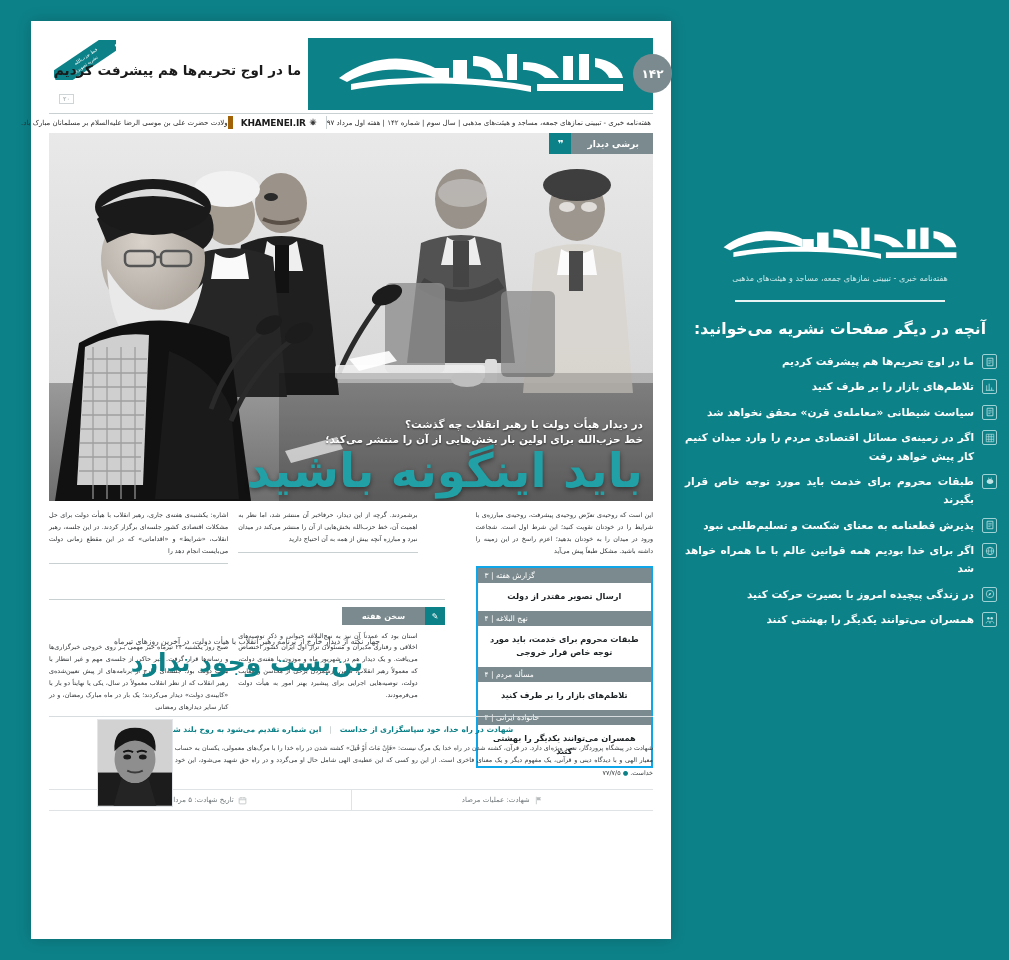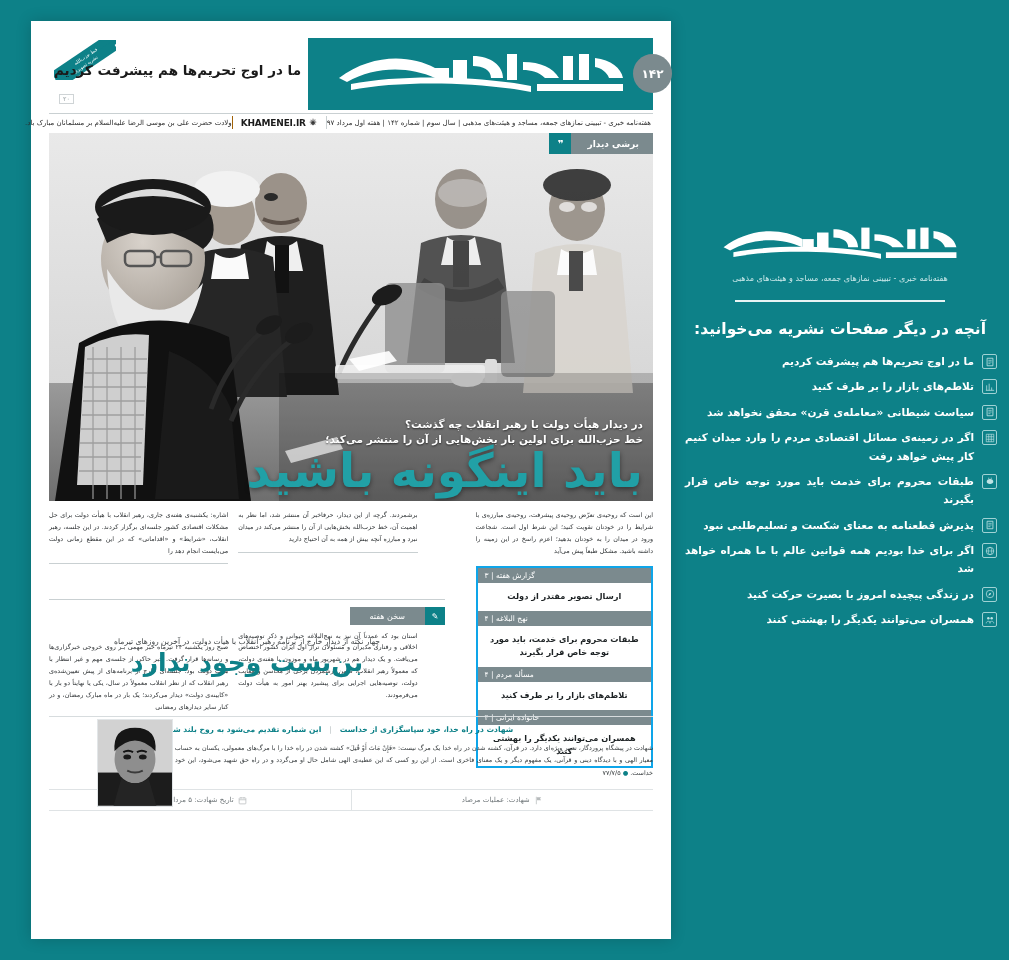--- a/index.html
+++ b/index.html
@@ -57,21 +57,21 @@
   }
   .mh-rule { position:absolute; left:0; right:0; top:79px; height:1px; background:#c9d0d2; }
   .mh-subline {
     position:absolute; right:0; left:0; top:82px; height:13px;
     display:flex; align-items:center; justify-content:space-between;
     font-size:7px; color:#2b2b2b; white-space:nowrap;
   }
   .mh-sub-right { flex:1; text-align:right; padding-right:2px; letter-spacing:.2px; }
   .mh-site {
     display:flex; align-items:center; gap:2px; padding:0 8px;
-    border-right:1px solid #c9d0d2; border-left:1px solid #a16207; height:13px;
+    border-right:1px solid #c9d0d2; border-left:5px solid #a16207; height:13px;
   }
   .mh-site .em { font-size:9px; font-weight:bold; color:#1c1c1c; letter-spacing:-.2px; }
   .mh-site .gear { width:10px; height:10px; }
   .mh-sub-left { text-align:left; padding-left:2px; font-size:7px; }
 
   
   .hero { position:relative; width:604px; height:368px; margin-top:4px; overflow:hidden; background:#dcdcdc; }
   .hero img, .hero .ph { width:100%; height:100%; display:block; }
   .hero-tag {
     position:absolute; right:0; top:0; height:21px; display:flex; align-items:stretch; z-index:6;
@@ -112,21 +112,21 @@
   }
   .bx-body {
     font-size:8.2px; font-weight:bold; color:#1d2224; text-align:center;
     padding:7px 6px; line-height:1.65;
   }
 
   
   .sw-rule { height:1px; background:#c9d0d2; margin-top:10px; }
   .sw-tag { display:flex; height:18px; margin-top:7px; justify-content:flex-start; }
   .sw-tag .t-icon { background:#0d8188; color:#fff; width:20px; display:flex; align-items:center; justify-content:center; font-size:8px; }
-  .sw-tag .t-label { background:#7b8a8e; color:#fff; font-size:8px; font-weight:normal; display:flex; align-items:center; padding:0 20px; }
+  .sw-tag .t-label { background:#7b8a8e; color:#fff; font-size:8px; font-weight:bold; display:flex; align-items:center; padding:0 20px; }
   .sw-kicker { font-size:7.6px; color:#3a3f41; text-align:center; margin-top:12px; }
   .sw-title { font-size:25px; font-weight:bold; color:#0d8188; text-align:center; margin-top:2px; letter-spacing:-.5px; }
 
   
   .martyr { margin-top:10px; border-top:1px solid #d7dcde; position:relative; padding-top:8px; }
   .martyr-head {
     display:flex; align-items:center; justify-content:center; gap:8px;
     font-size:7.6px; font-weight:bold; color:#0d8188; padding-right:90px;
   }
   .martyr-head .sep { color:#b9c1c3; font-weight:normal; }
@@ -337,21 +337,21 @@
 
     <div class="cols">
 
       <div class="col col-c">
         <div class="ptxt">این است که روحیه‌ی تعرّض روحیه‌ی پیشرفت، روحیه‌ی مبارزه‌ی با شرایط را در خودتان تقویت کنید؛ این شرط اول است. شجاعت ورود در میدان را به خودتان بدهید؛ اعزم راسخ در این زمینه را داشته باشید. مشکل طبعاً پیش می‌آید</div>
 
         <div class="boxlist">
           <div class="bx-head">گزارش هفته | ۳</div>
           <div class="bx-body">ارسال تصویر مقتدر از دولت</div>
           <div class="bx-head">نهج البلاغه | ۴</div>
-          <div class="bx-body">طبقات محروم برای خدمت، باید مورد توجه خاص قرار بگیرند</div>
+          <div class="bx-body">طبقات محروم برای خدمت، باید مورد توجه خاص قرار خروجی</div>
           <div class="bx-head">مسأله مردم | ۴</div>
           <div class="bx-body">تلاطم‌های بازار را بر طرف کنید</div>
           <div class="bx-head">خانواده ایرانی | ۴</div>
           <div class="bx-body">همسران می‌توانند یکدیگر را بهشتی کنند</div>
         </div>
       </div>
 
       <div class="col col-b">
         <div class="ptxt">برشمردند. گرچه از این دیدار، حرفاخبر آن منتشر شد، اما نظر به اهمیت آن، خط حزب‌الله بخش‌هایی از آن را منتشر می‌کند در میدان نبرد و مبارزه آنچه بیش از همه به آن احتیاج دارید</div>
         <div class="col-rule"></div>

